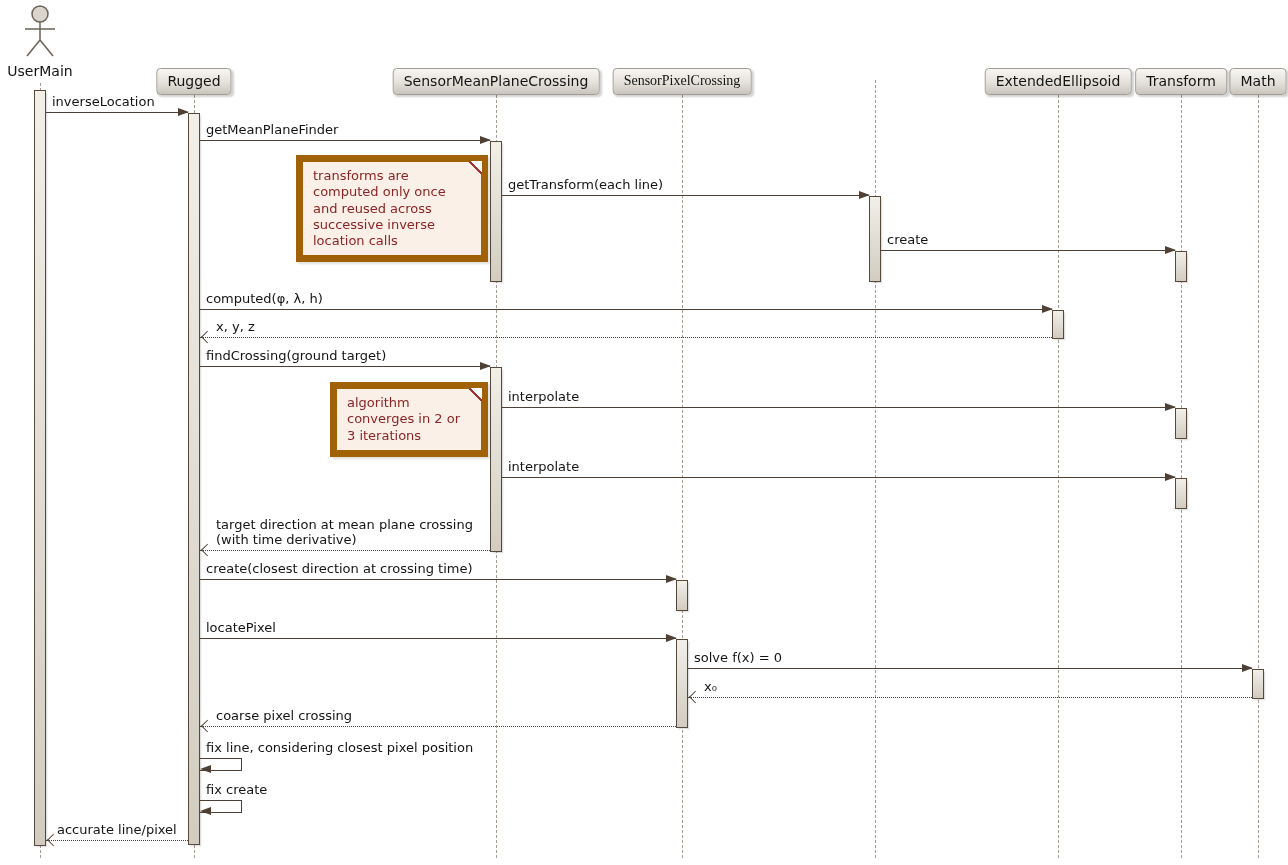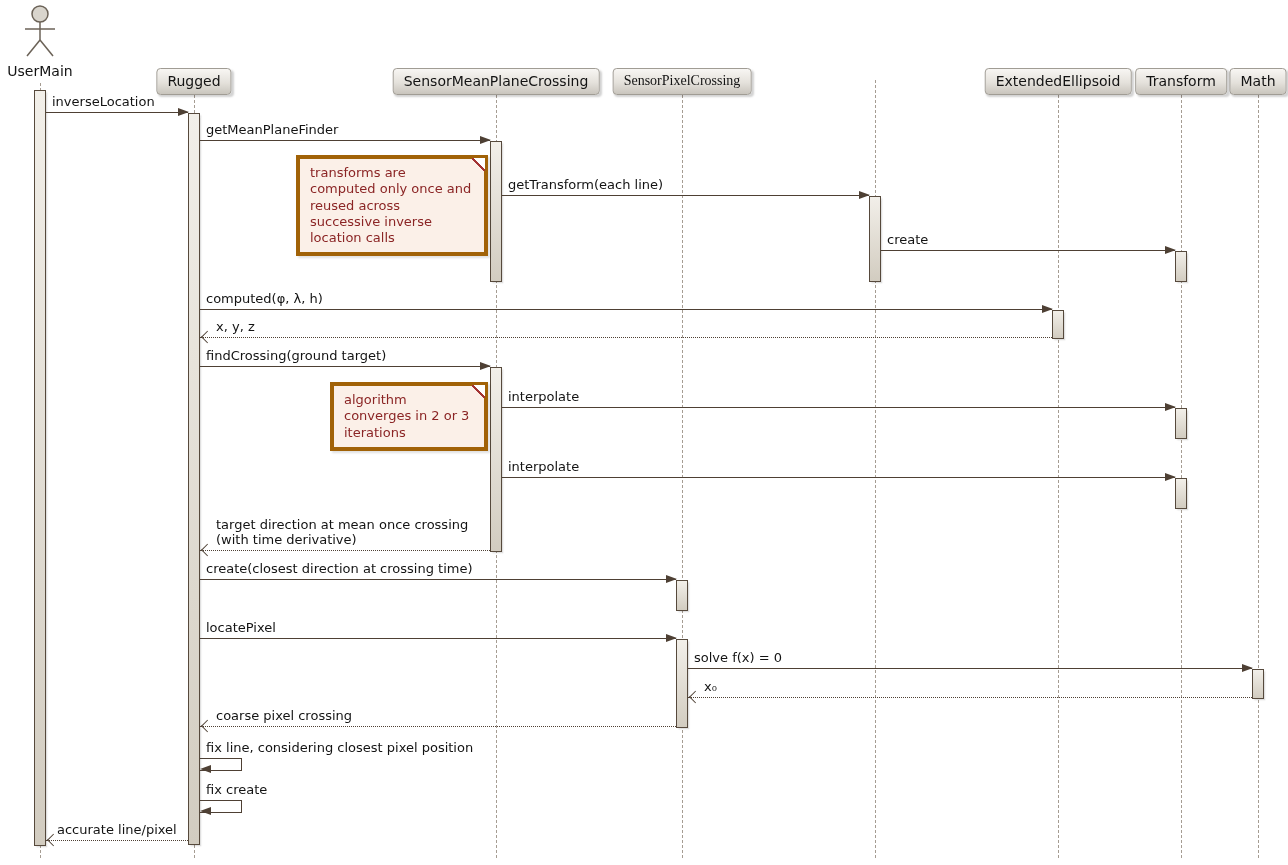--- a/index.html
+++ b/index.html
@@ -41,21 +41,21 @@
            transform:rotate(-45deg); transform-origin:0 0; }
 
   .selfmsg { position:absolute; }
   .selfmsg .loop { position:absolute; left:0; top:0; width:42px; height:13px;
                    border-top:1.5px solid #4E4034; border-right:1.5px solid #4E4034; border-bottom:1.5px solid #4E4034; }
   .selfmsg .label { position:absolute; top:-18px; left:6px; font-size:13px; white-space:nowrap; }
   .selfmsg .arr-l { position:absolute; left:0; top:7px; width:0; height:0;
                     border-right:11px solid #4E4034; border-top:4.5px solid transparent; border-bottom:4.5px solid transparent; }
 
   .note {
-    position:absolute; background:#FBF0E8; border:4px solid #a16207; color:#8B2525;
+    position:absolute; background:#FBF0E8; border:7px solid #a16207; color:#8B2525;
     font-size:13px; line-height:1.25; padding:6px 10px;
     box-shadow:1.5px 1.5px 2px rgba(0,0,0,0.12);
   }
   .note .fold { position:absolute; top:-1px; right:-1px; width:13px; height:13px;
     background:linear-gradient(225deg,#ffffff 0%,#ffffff 46%,#A33333 46%,#A33333 56%,#FBF0E8 56%); }
 </style>
 </head>
 <body>
 
 <div class="canvas">
@@ -147,21 +147,21 @@
   </div>
 
   <div class="msg" style="left:502px; top:478px; width:673px;">
     <span class="line"></span>
     <span class="label">interpolate</span>
     <span class="arr-r"></span>
   </div>
 
   <div class="msg return" style="left:200px; top:551px; width:290px;">
     <span class="line"></span>
-    <span class="label"><span>target direction at mean once crossing</span><span class="l2">(with time derivative)</span></span>
+    <span class="label"><span>target direction at mean plane crossing</span><span class="l2">(with time derivative)</span></span>
     <span class="vee-l"></span>
   </div>
 
   <div class="msg" style="left:200px; top:580px; width:476px;">
     <span class="line"></span>
     <span class="label">create(closest direction at crossing time)</span>
     <span class="arr-r"></span>
   </div>
 
   <div class="msg" style="left:200px; top:639px; width:476px;">

